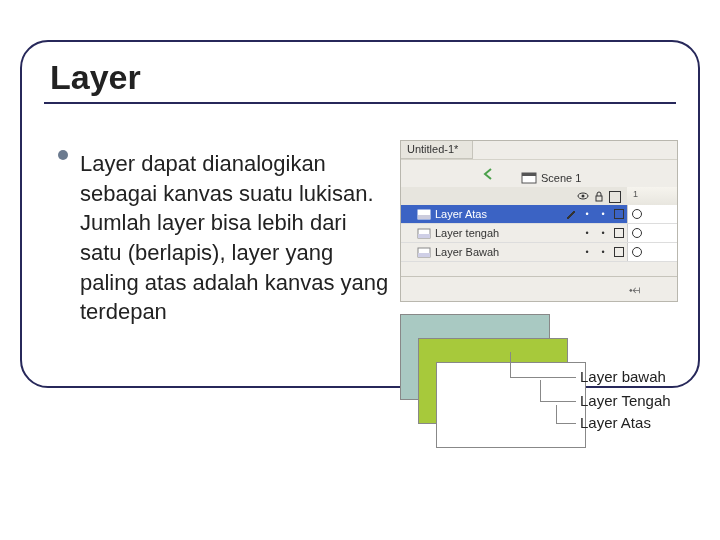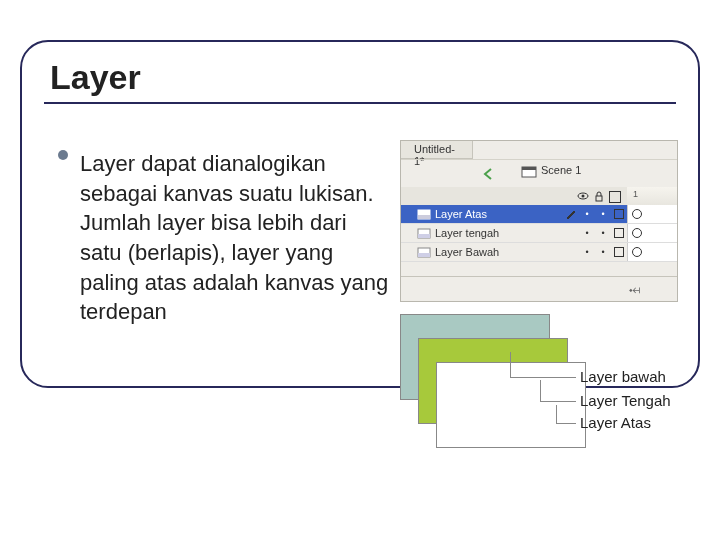--- a/index.html
+++ b/index.html
@@ -4,26 +4,26 @@
 <style>
   html,body{margin:0;padding:0;width:720px;height:540px;background:#fff;font-family:"Segoe UI",Arial,sans-serif;}
   .slide{position:relative;width:720px;height:408px;background:#fff;}
   .frame{position:absolute;left:20px;top:40px;right:20px;bottom:20px;border:2px solid #27285a;border-radius:28px;}
   .title{position:absolute;left:50px;top:58px;font-size:34px;font-weight:600;color:#222;}
   .title-rule{position:absolute;left:44px;top:102px;width:632px;height:0;border-top:2px solid #27285a;}
   .bullet-dot{position:absolute;left:58px;top:150px;width:10px;height:10px;background:#6b7a8f;border-radius:50%;}
   .body{position:absolute;left:80px;top:140px;width:310px;font-size:22px;line-height:1.35;color:#222;margin-top:9px;}
   
   .panel{position:absolute;left:400px;top:140px;width:276px;height:160px;background:#efede8;border:1px solid #b9b7ae;font-family:Tahoma,Arial,sans-serif;font-size:11px;color:#333;}
-  .doc-tab{position:absolute;left:0;top:0;width:72px;height:18px;background:#e7e5de;border-right:1px solid #c6c4bb;border-bottom:1px solid #c6c4bb;padding:2px 13px;box-sizing:border-box;}
+  .doc-tab{position:absolute;left:0;top:0;width:72px;height:18px;background:#e7e5de;border-right:1px solid #c6c4bb;border-bottom:1px solid #c6c4bb;padding:2px 6px;box-sizing:border-box;}
   .timeline-row{position:absolute;left:0;top:18px;right:0;height:28px;border-top:1px solid #d5d3ca;border-bottom:1px solid #d5d3ca;}
   .tl-btn{position:absolute;top:0;height:28px;width:64px;background:#fff;border:1px solid #c6c4bb;border-radius:3px;box-sizing:border-box;text-align:center;line-height:26px;}
   .tl-back{position:absolute;left:80px;top:6px;width:16px;height:16px;}
   .tl-back svg{display:block;}
-  .scene{position:absolute;left:120px;top:4px;height:20px;display:flex;align-items:flex-start;gap:4px;}
+  .scene{position:absolute;left:120px;top:4px;height:20px;display:flex;align-items:flex-end;gap:4px;}
   .scene-ico{width:16px;height:14px;}
   .hdr{position:absolute;left:0;top:46px;right:0;height:18px;background:#e7e5de;border-bottom:1px solid #c6c4bb;}
   .hdr-eye,.hdr-lock{position:absolute;top:3px;width:12px;height:12px;}
   .hdr-eye{left:176px;}
   .hdr-lock{left:192px;}
   .hdr-sq{position:absolute;left:208px;top:4px;width:10px;height:10px;border:1px solid #333;}
   .hdr-ruler{position:absolute;left:226px;top:0;right:0;height:18px;background:linear-gradient(#f6f4ee,#e8e6df);}
   .hdr-mark{position:absolute;left:232px;top:2px;font-size:9px;color:#555;}
   .layer-rows{position:absolute;left:0;top:64px;right:0;}
   .lrow{height:18px;border-bottom:1px solid #ddd;display:flex;align-items:center;}

